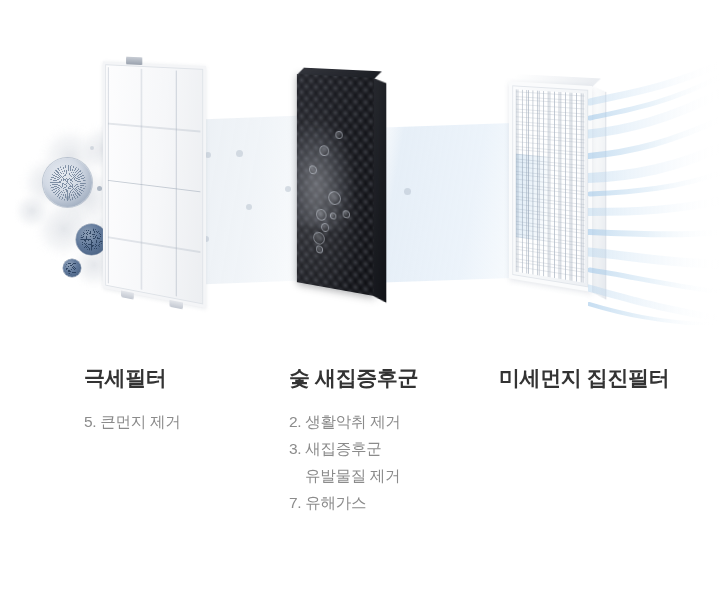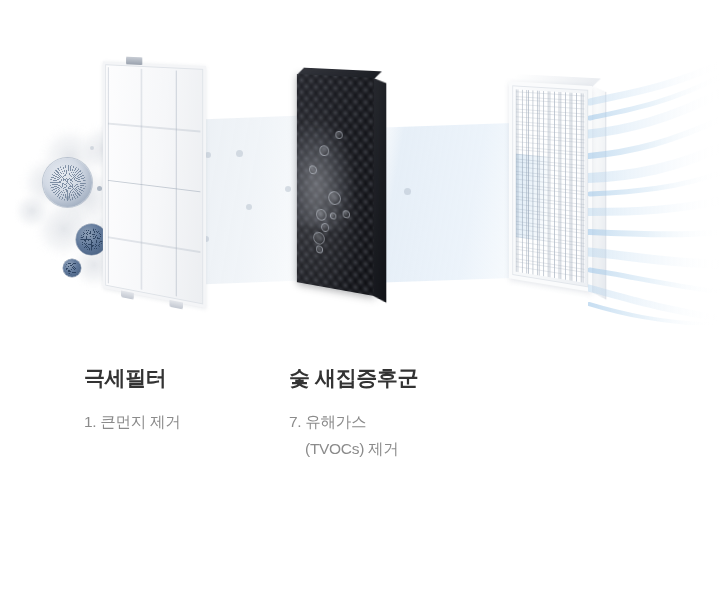--- a/index.html
+++ b/index.html
@@ -443,27 +443,30 @@
       </g>
     </svg>
   </div>
 </div>
 
 <div class="captions">
 
   <div class="col col-1">
     <h3 class="col-title">극세필터</h3>
     <ul class="col-list">
-      <li>1. 큰먼지 제거</li>
+      <li>5. 큰먼지 제거</li>
     </ul>
   </div>
 
   <div class="col col-2">
     <h3 class="col-title">숯 새집증후군</h3>
     <ul class="col-list">
+      <li>2. 생활악취 제거</li>
+      <li>3. 새집증후군</li>
+      <li>    유발물질 제거</li>
       <li>7. 유해가스</li>
-      <li>    (TVOCs) 제거</li>
     </ul>
   </div>
 
   <div class="col col-3">
+    <h3 class="col-title">미세먼지 집진필터</h3>
   </div>
 </div>
 
 </body></html>

